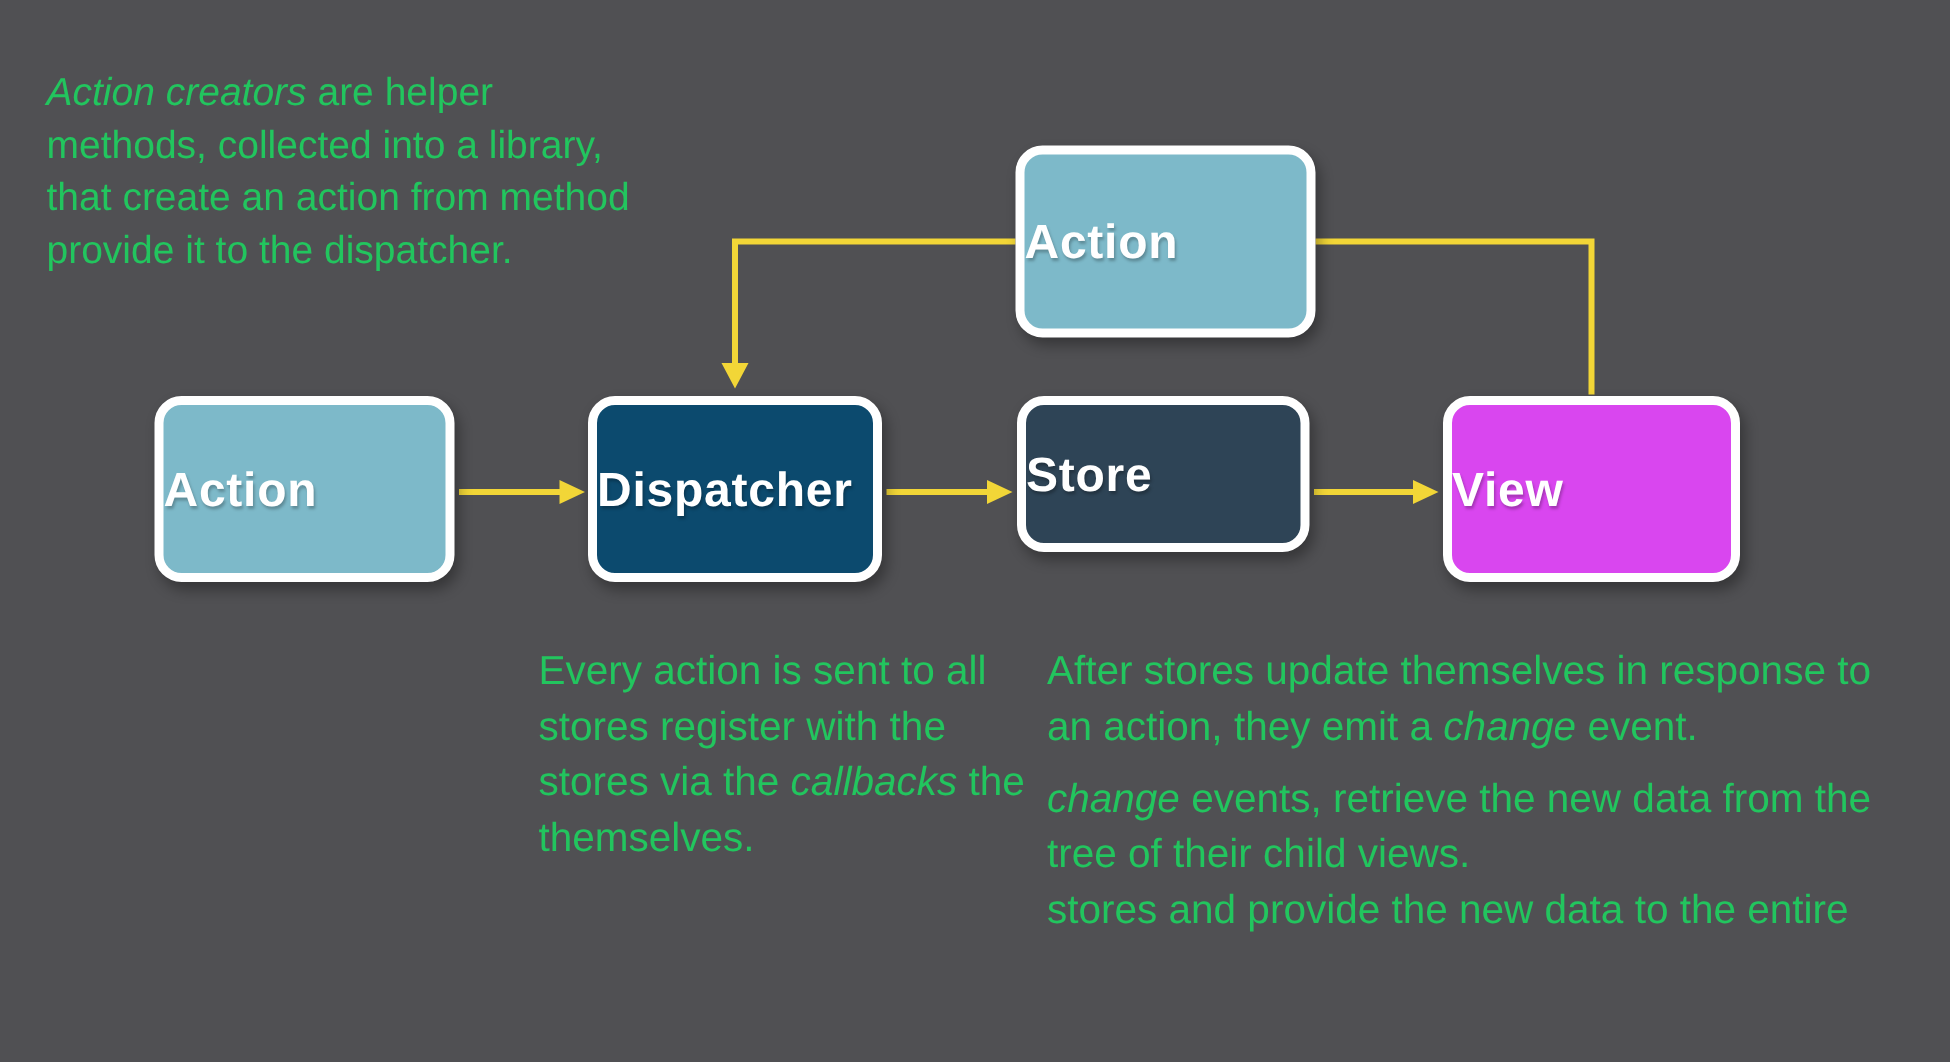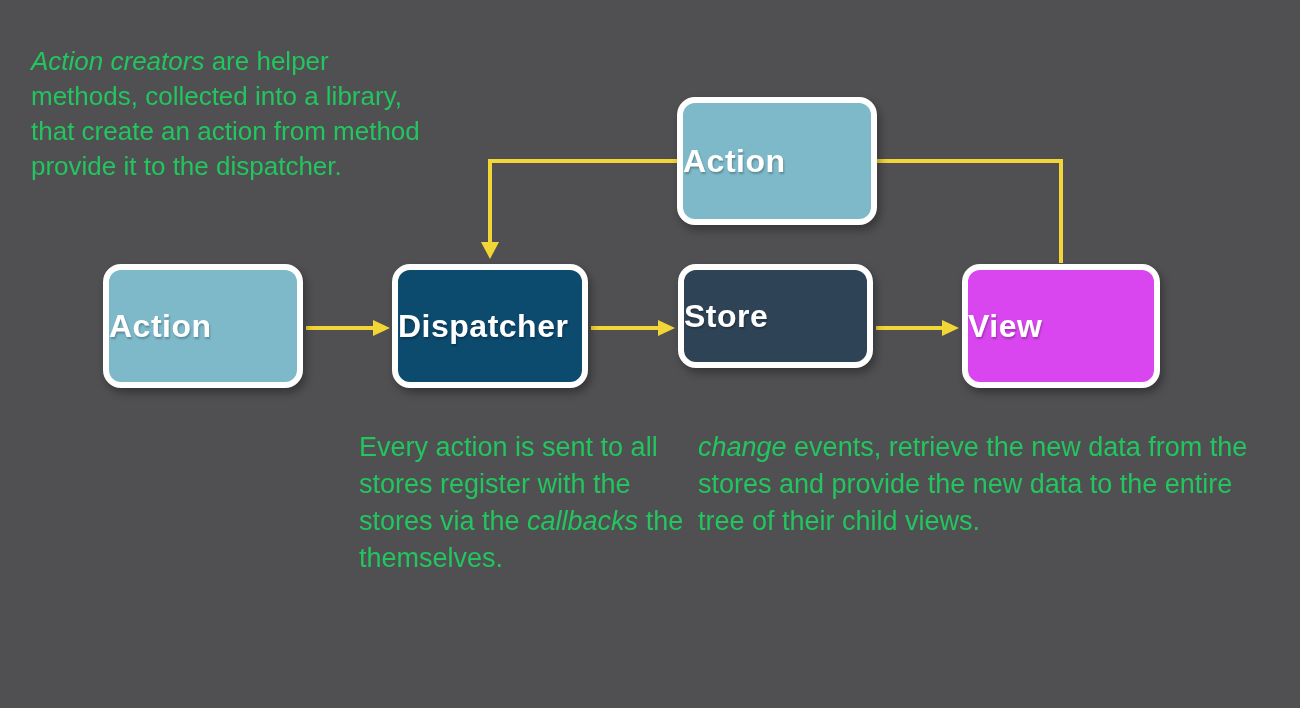--- a/index.html
+++ b/index.html
@@ -123,19 +123,23 @@
 
   <div class="annotation ann-bottom-left">
       <div><span>Every action is sent to all</span></div>
       <div><span>stores register with the</span></div>
       <div><span>stores via the </span><em>callbacks</em><span> the</span></div>
       <div><span>themselves.</span></div>
     </div>
 
   <div class="annotation ann-bottom-right">
     <div class="para">
+        <div><span>After stores update themselves in response to</span></div>
+        <div><span>an action, they emit a </span><em>change</em><span> event.</span></div>
+      </div>
+    <div class="para">
         <div><em>change</em><span> events, retrieve the new data from the</span></div>
+        <div><span>tree of their child views.</span></div>
         <div><span>stores and provide the new data to the entire</span></div>
-        <div><span>tree of their child views.</span></div>
       </div>
   </div>
 
 </div>
 
 </body></html>

